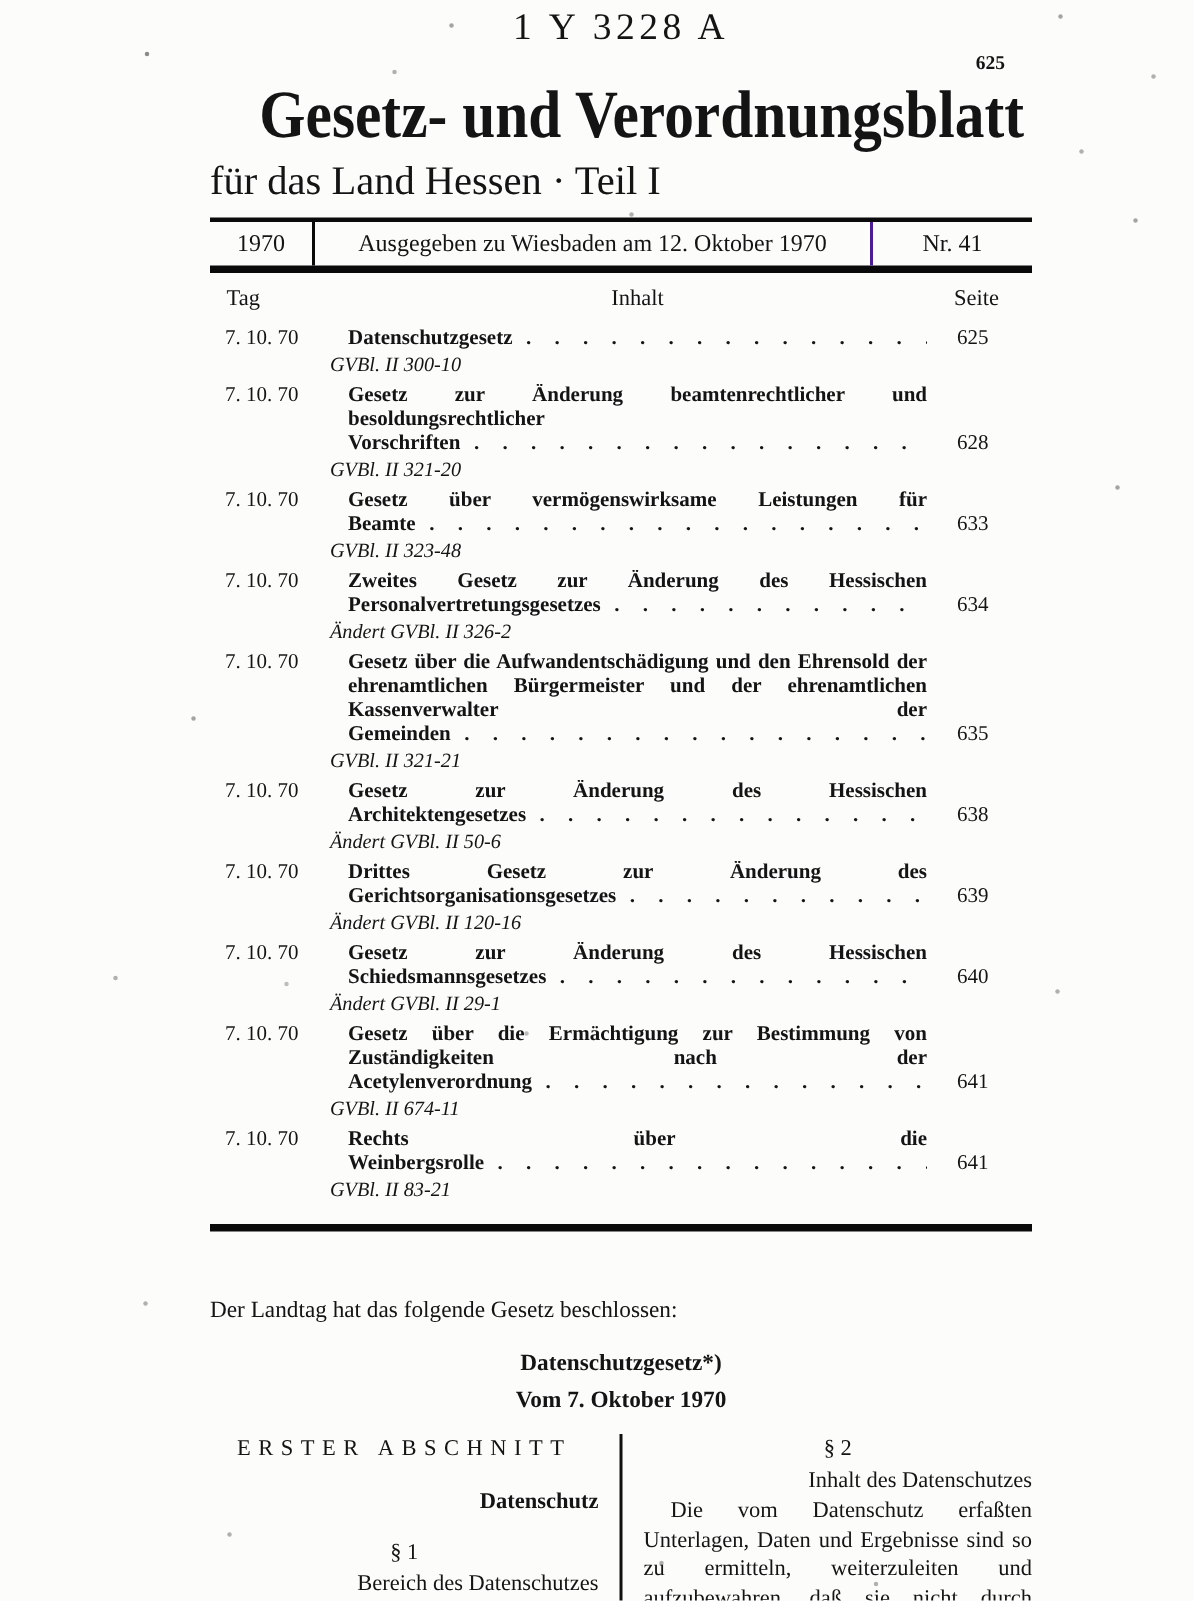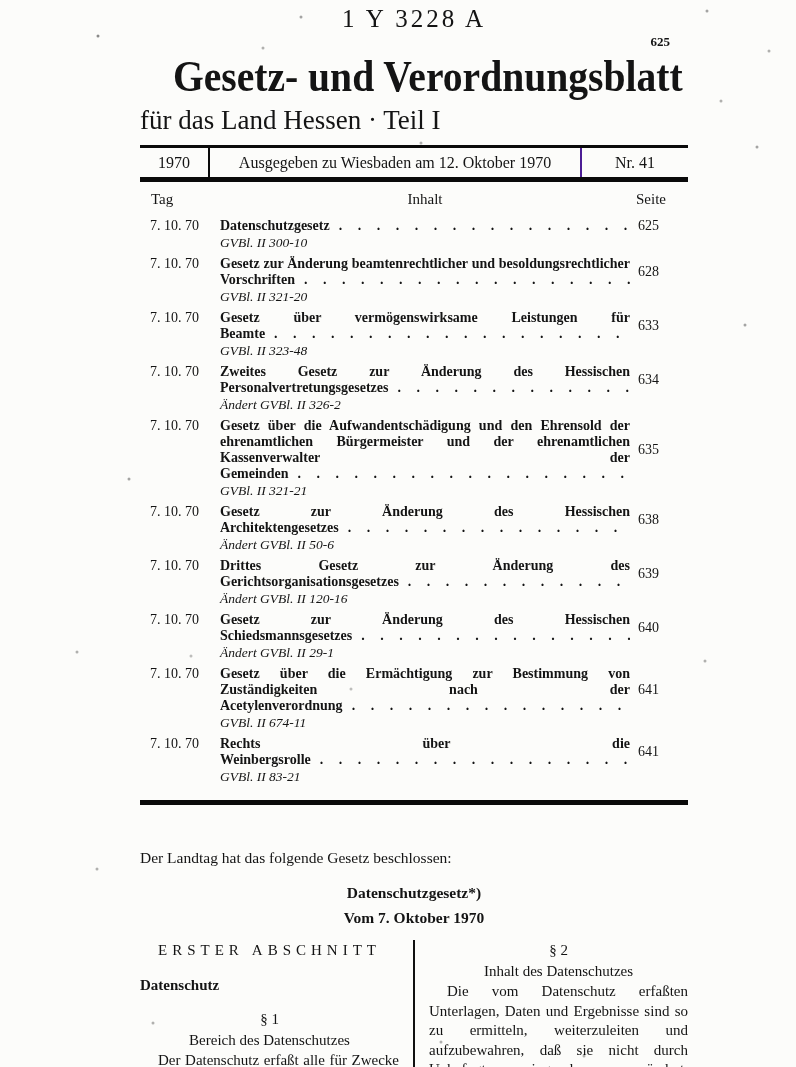--- a/index.html
+++ b/index.html
@@ -58,21 +58,21 @@
   .issue-no   { width: 106px; }
 
   
   .toc-head { display: flex; margin-top: 9px; font-size: 15px; }
   .h-date { width: 80px; padding-left: 11px; box-sizing: border-box; }
   .h-content { flex: 1; text-align: center; }
   .h-page { width: 58px; padding-left: 6px; box-sizing: border-box; }
 
   .toc { margin-top: 10px; }
   .toc-row { margin-bottom: 6px; }
-  .toc-line { display: flex; align-items: center; }
+  .toc-line { display: flex; align-items: flex-end; gap: 12px; }
   .toc-date {
     width: 80px; flex-shrink: 0; align-self: flex-start;
     padding-left: 10px; box-sizing: border-box;
     font-size: 14px; line-height: 16px;
   }
   .toc-entry {
     flex: 1; min-width: 0; overflow: hidden;
     font-weight: bold; font-size: 14px; line-height: 16px;
     text-align: justify;
   }
@@ -93,24 +93,24 @@
   .law-title { text-align: center; font-weight: bold; font-size: 15.5px; margin-top: 17px; }
   .law-date  { text-align: center; font-weight: bold; font-size: 15.5px; margin-top: 7px; }
 
   .columns { display: flex; position: relative; margin-top: 11px; }
   .col { width: 50%; box-sizing: border-box; font-size: 15px; line-height: 19.5px; }
   .col-left  { padding-right: 15px; }
   .col-right { padding-left: 15px; }
   .divider { position: absolute; left: calc(50% - 1px); top: 2px; width: 2px; height: 206px; background: #101010; }
 
   .abschnitt { text-align: center; font-size: 15px; letter-spacing: 5px; margin-top: 3px; white-space: nowrap; }
-  .col-sub   { text-align: left; font-weight: bold; font-size: 15px; margin-top: 15px; }
+  .col-sub   { text-align: right; font-weight: bold; font-size: 15px; margin-top: 15px; }
   .para-no   { text-align: center; font-size: 15px; margin-top: 15px; }
   .para-no.first { margin-top: 3px; }
-  .para-name { text-align: center; font-size: 15px; margin-top: 1px; }
+  .para-name { text-align: right; font-size: 15px; margin-top: 1px; }
   .para-text { text-align: justify; text-indent: 18px; margin-top: 1px; hyphens: auto; }
 </style>
 </head>
 <body>
 
 <div class="sheet">
 
   <div class="catalog">1 Y 3228 A</div>
   <div class="pageno">625</div>
   <h1 class="masthead">Gesetz- und Verordnungsblatt</h1>

